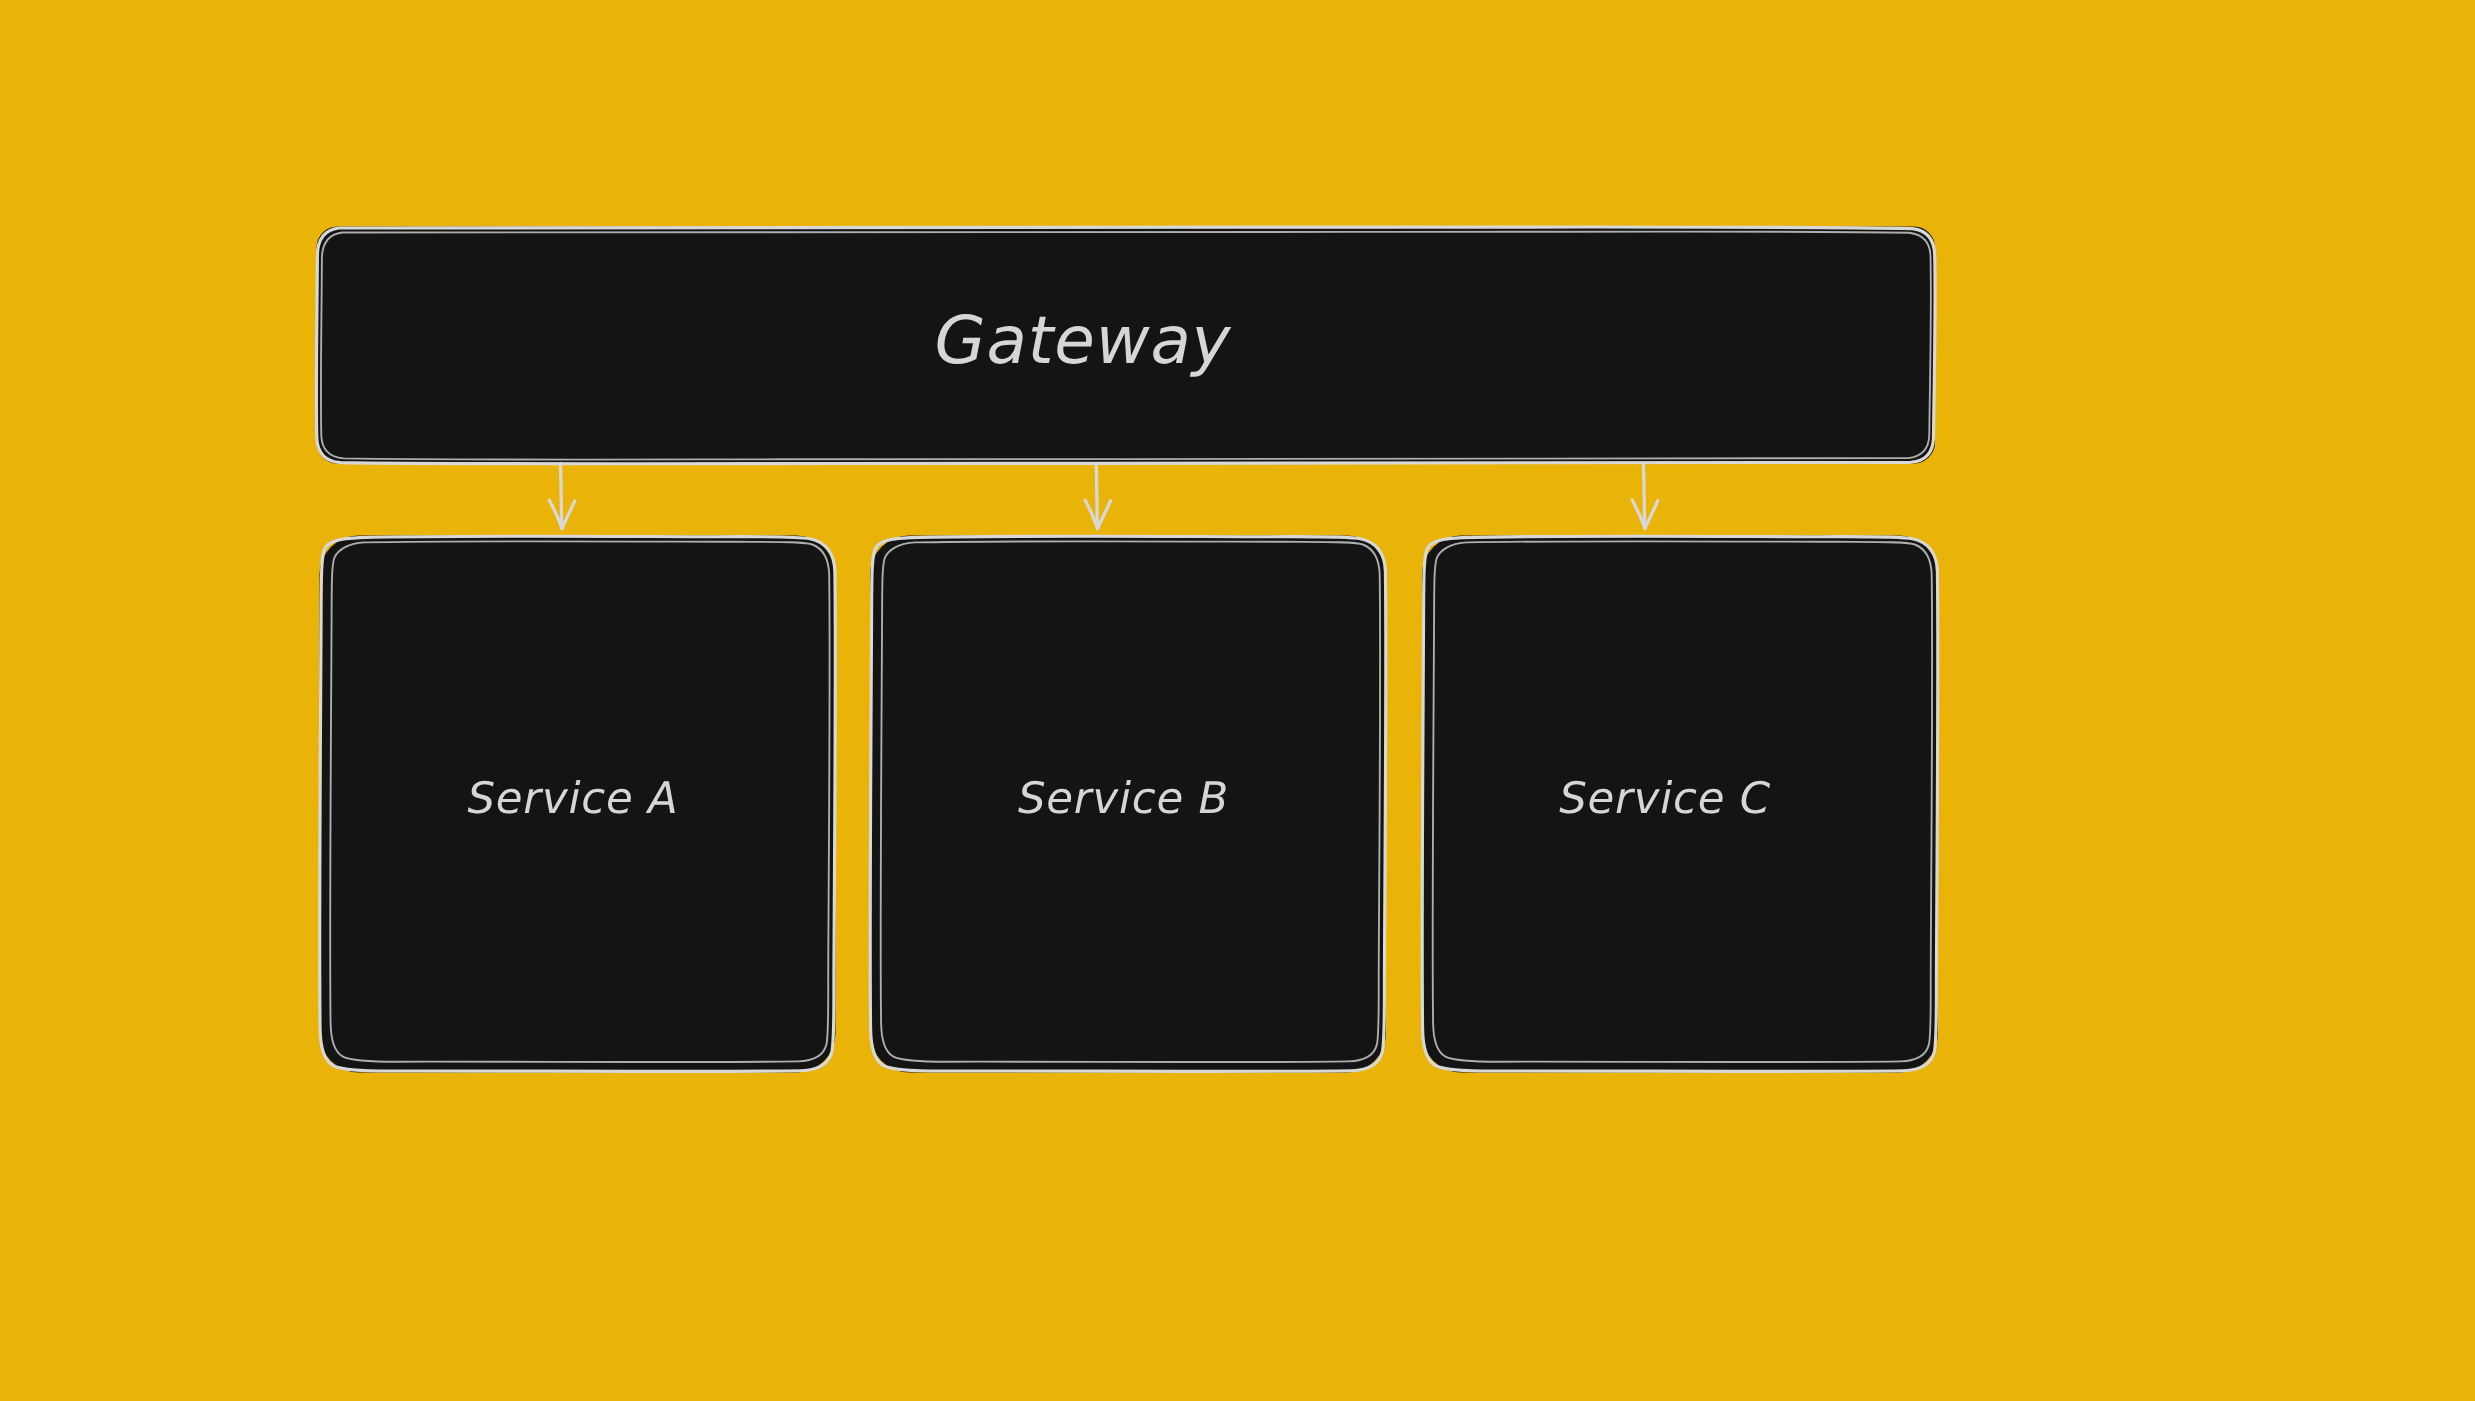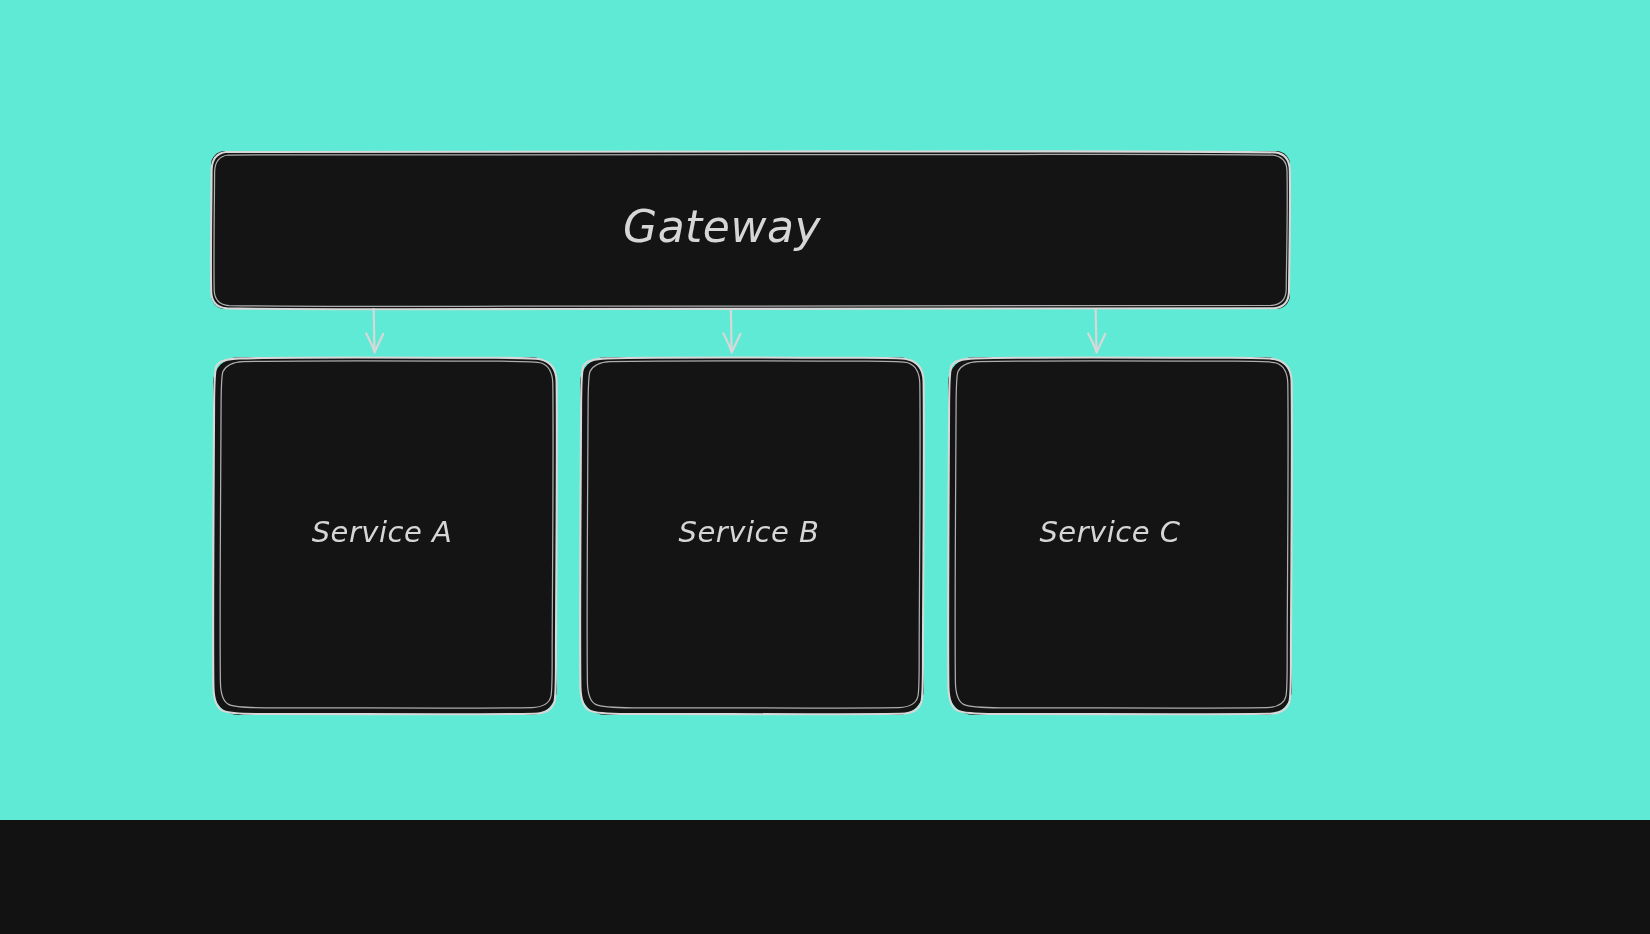--- a/index.html
+++ b/index.html
@@ -9,22 +9,22 @@
     background: #121212;
     width: 1650px;
     height: 934px;
     overflow: hidden;
     font-family: "DejaVu Sans", sans-serif;
   }
 
   #canvas-root {
     position: relative;
     width: 1650px;
-    height: 820px;
-    background: #5eead4;
+    height: 934px;
+    background: #eab308;
   }
 
   #diagram-svg {
     position: absolute;
     top: 0;
     left: 0;
     width: 1650px;
     height: 934px;
     display: block;
   }

